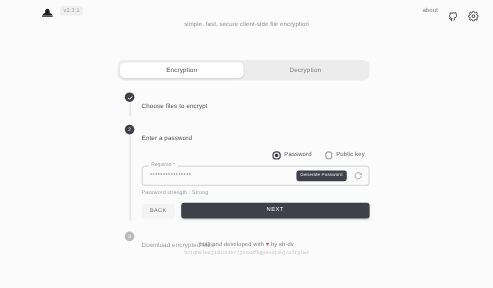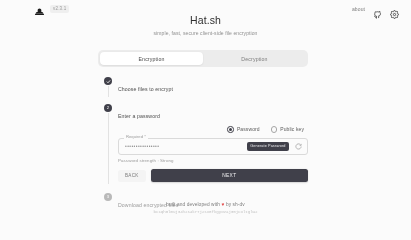--- a/index.html
+++ b/index.html
@@ -155,21 +155,20 @@
       <span class="hicon">
         <svg viewBox="0 0 24 24" fill="none" stroke="currentColor" stroke-width="2" width="9" height="9">
           <circle cx="12" cy="12" r="3"></circle>
           <path d="M19.4 15a1.6 1.6 0 00.3 1.8l.1.1a2 2 0 11-2.8 2.8l-.1-.1a1.6 1.6 0 00-1.8-.3 1.6 1.6 0 00-1 1.5V21a2 2 0 11-4 0v-.1A1.6 1.6 0 009 19.4a1.6 1.6 0 00-1.8.3l-.1.1a2 2 0 11-2.8-2.8l.1-.1a1.6 1.6 0 00.3-1.8 1.6 1.6 0 00-1.5-1H3a2 2 0 110-4h.1A1.6 1.6 0 004.6 9a1.6 1.6 0 00-.3-1.8l-.1-.1a2 2 0 112.8-2.8l.1.1a1.6 1.6 0 001.8.3H9a1.6 1.6 0 001-1.5V3a2 2 0 114 0v.1a1.6 1.6 0 001 1.5 1.6 1.6 0 001.8-.3l.1-.1a2 2 0 112.8 2.8l-.1.1a1.6 1.6 0 00-.3 1.8V9a1.6 1.6 0 001.5 1H21a2 2 0 110 4h-.1a1.6 1.6 0 00-1.5 1z"></path>
         </svg>
       </span>
     </div>
   </div>
 
   <div class="title-wrap">
-    <div class="app-title">Hat.sh</div>
     <div class="app-tagline">simple, fast, secure client-side file encryption</div>
   </div>
 
   <div class="tabs">
     <div class="tab active">Encryption</div>
     <div class="tab">Decryption</div>
   </div>
 
   <div class="stepper">
 

